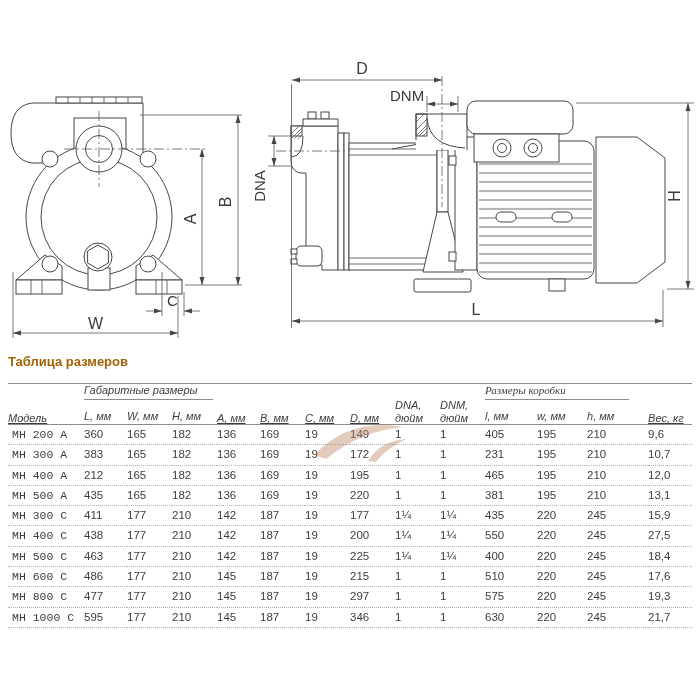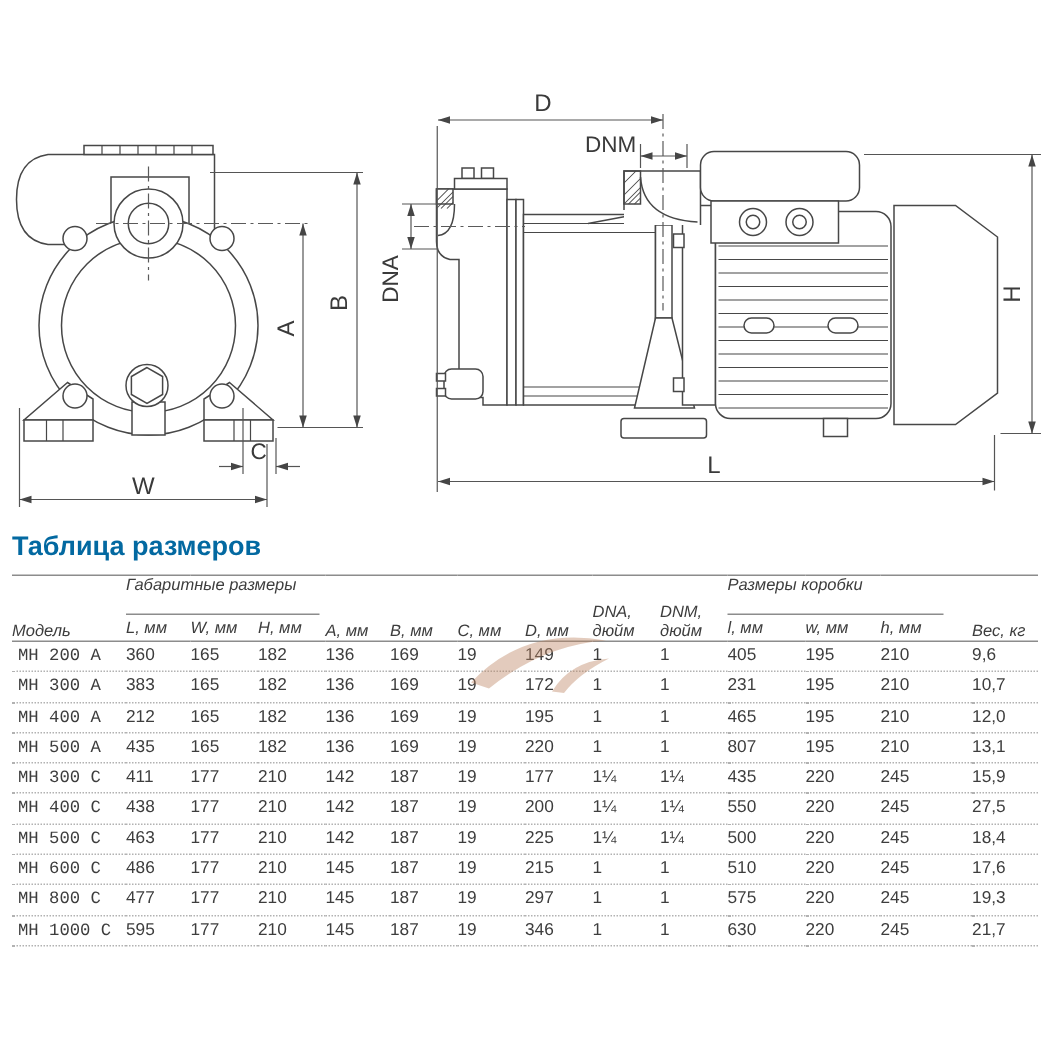--- a/index.html
+++ b/index.html
@@ -1,32 +1,32 @@
 <!DOCTYPE html>
 <html><head>
 <meta charset="utf-8">
 <style>
   html,body{margin:0;padding:0;background:#fff;}
   .canvas{position:relative;width:700px;height:700px;background:#fff;overflow:hidden;
           font-family:"Liberation Sans",sans-serif;color:#3d3d3d;}
   svg text{font-family:"Liberation Sans",sans-serif;fill:#3a3a3a;}
 
   
-  .tbl-title{position:absolute;left:8px;top:354px;font-size:18px;font-weight:bold;color:#0369a1;}
+  .tbl-title{position:absolute;left:8px;top:354px;font-size:13px;font-weight:bold;color:#a16207;}
   table.dim{position:absolute;left:8px;top:383px;width:684px;border-collapse:collapse;table-layout:fixed;
             border-top:1px solid #8c8c8c;font-size:11.5px;color:#3d3d3d;}
   table.dim thead{border-bottom:1px solid #8c8c8c;}
   table.dim th{font-weight:normal;font-style:italic;font-size:11px;text-align:left;padding:0;}
-  .th-model,.th-mid{vertical-align:bottom;padding-bottom:5px;}
+  .th-model,.th-mid{vertical-align:bottom;padding-bottom:5px;text-decoration:underline;}
   .th-model{padding-left:4px;}
   .th-two{vertical-align:bottom;padding-bottom:2px;line-height:12.5px;}
   .th-group{vertical-align:top;padding-top:9px;}
-  .grp{line-height:13px;border-bottom:1px solid #8c8c8c;padding-bottom:12px;}
+  .grp{line-height:13px;border-bottom:1px solid #8c8c8c;padding-bottom:2px;}
   .sp1{margin-right:4px;}
-  .sp2{margin-right:19px;}
+  .sp2{margin-right:19px;font-family:Liberation Serif, serif;}
   tr.r1 th{height:23px;}
   tr.subhead th{height:17px;vertical-align:middle;margin-left:36px;}
   table.dim td{height:19.3px;line-height:19.3px;padding:0;border-bottom:1px dotted #b2b2b2;
                white-space:nowrap;overflow:hidden;}
   table.dim td.model{padding-left:4px;font-family:Liberation Mono, monospace;}
 
   
   .watermark{position:absolute;left:233px;top:453px;z-index:3;pointer-events:none;
              font-family:"DejaVu Sans",sans-serif;font-size:43px;font-weight:bold;
              color:#bd8663;opacity:0.42;letter-spacing:1px;word-spacing:32px;white-space:nowrap;}
@@ -304,21 +304,21 @@
         <td class="model">МН 500 А</td>
         <td>435</td>
         <td>165</td>
         <td>182</td>
         <td>136</td>
         <td>169</td>
         <td>19</td>
         <td>220</td>
         <td>1</td>
         <td>1</td>
-        <td>807</td>
+        <td>381</td>
         <td>195</td>
         <td>210</td>
         <td>13,1</td>
       </tr>
       <tr>
         <td class="model">МН 300 С</td>
         <td>411</td>
         <td>177</td>
         <td>210</td>
         <td>142</td>
@@ -352,21 +352,21 @@
         <td class="model">МН 500 С</td>
         <td>463</td>
         <td>177</td>
         <td>210</td>
         <td>142</td>
         <td>187</td>
         <td>19</td>
         <td>225</td>
         <td>1¼</td>
         <td>1¼</td>
-        <td>500</td>
+        <td>400</td>
         <td>220</td>
         <td>245</td>
         <td>18,4</td>
       </tr>
       <tr>
         <td class="model">МН 600 С</td>
         <td>486</td>
         <td>177</td>
         <td>210</td>
         <td>145</td>

